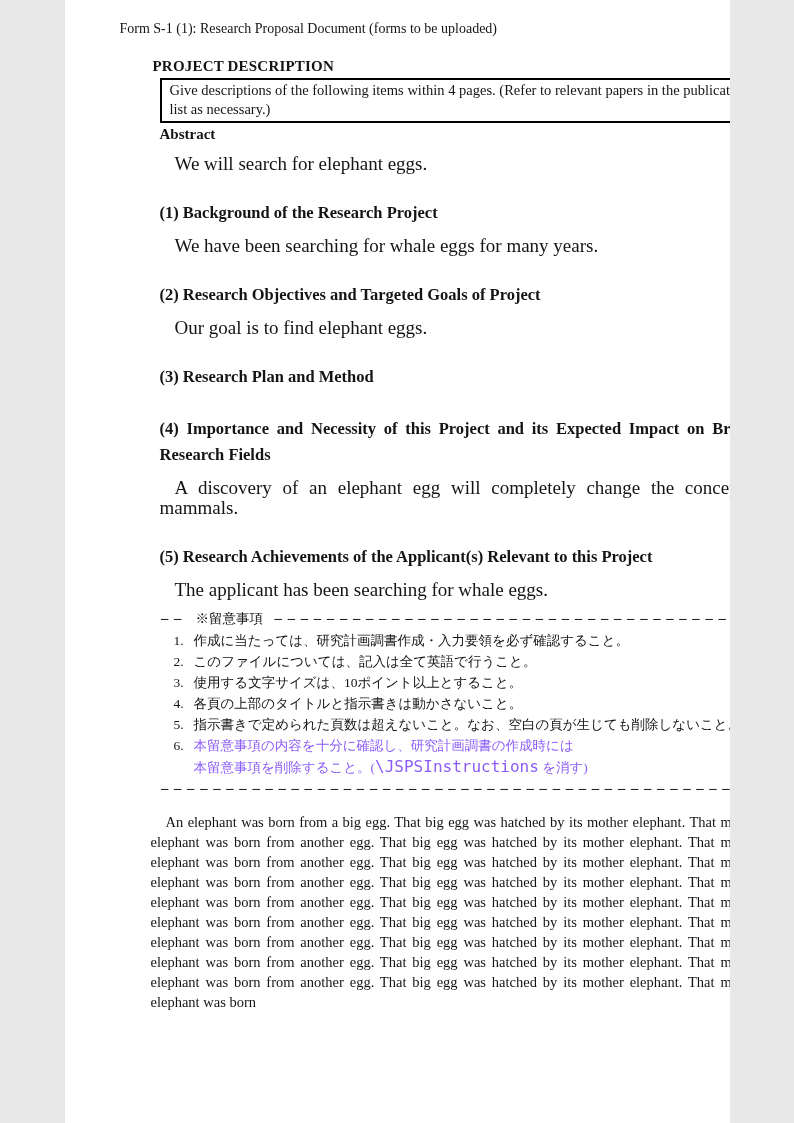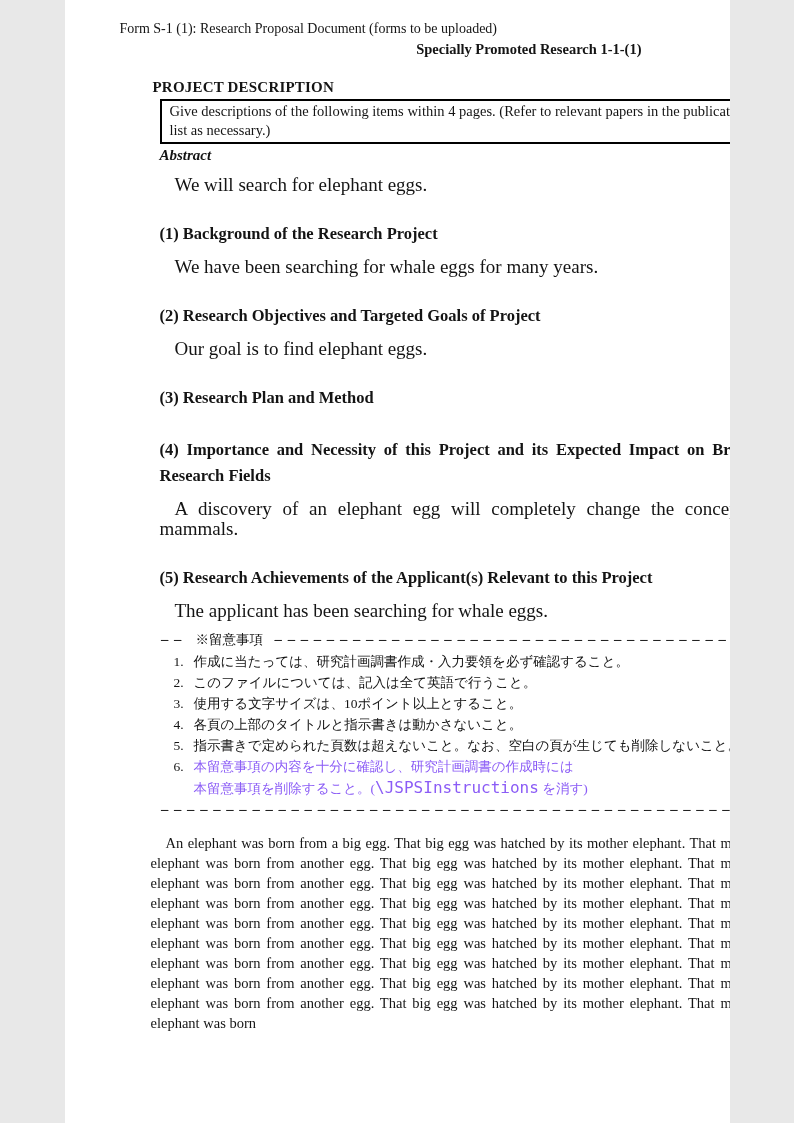--- a/index.html
+++ b/index.html
@@ -13,21 +13,21 @@
   .header-left { font-size:14px; line-height:17px; }
   .header-right { text-align:right; font-weight:bold; font-size:14.5px; line-height:18px; margin-top:3px; }
 
   
   .main { margin:20px 88px 0 83px; width:623px; }
   .doc-title { font-size:15px; font-weight:bold; margin:0 0 2px 5px; line-height:19px; letter-spacing:0.2px; }
   .instruction-box {
     border:2px solid #000; padding:1px 20px 3px 8px;
     font-size:14.5px; line-height:18.5px; text-align:justify; box-sizing:border-box;margin-left:12px;
   }
-  .abstract-h { font-size:15px; font-weight:bold; margin:2px 0 0 12px; line-height:19px;font-style:italic; }
+  .abstract-h { font-size:15px; font-weight:bold; margin:2px 0 0 12px; line-height:19px; }
 
   .body-para {
     font-size:19px; line-height:20px; margin:10px 0 0 12px; width:611px;
     text-indent:15px; text-align:justify; box-sizing:border-box;
   }
   .sec-h {
     font-size:16.5px; font-weight:bold; line-height:26px;
     margin:26px 0 0 12px; width:611px; text-align:justify; box-sizing:border-box;
   }
 
@@ -48,21 +48,20 @@
     text-indent:15px; text-align:justify; box-sizing:border-box;
   }
 </style>
 </head>
 <body>
 
 <div class="page">
 
   <div class="header">
     <div class="header-left">Form S-1 (1): Research Proposal Document (forms to be uploaded)</div>
-    <div class="header-right">Specially Promoted Research 1-1-(1)</div>
   </div>
 
   <div class="main">
 
     <div class="doc-title">PROJECT DESCRIPTION</div>
 
     <div class="instruction-box">Give descriptions of the following items within 4 pages. (Refer to relevant papers in the publication list as necessary.)</div>
 
     <div class="abstract-h">Abstract</div>
     <p class="body-para">We will search for elephant eggs.</p>

